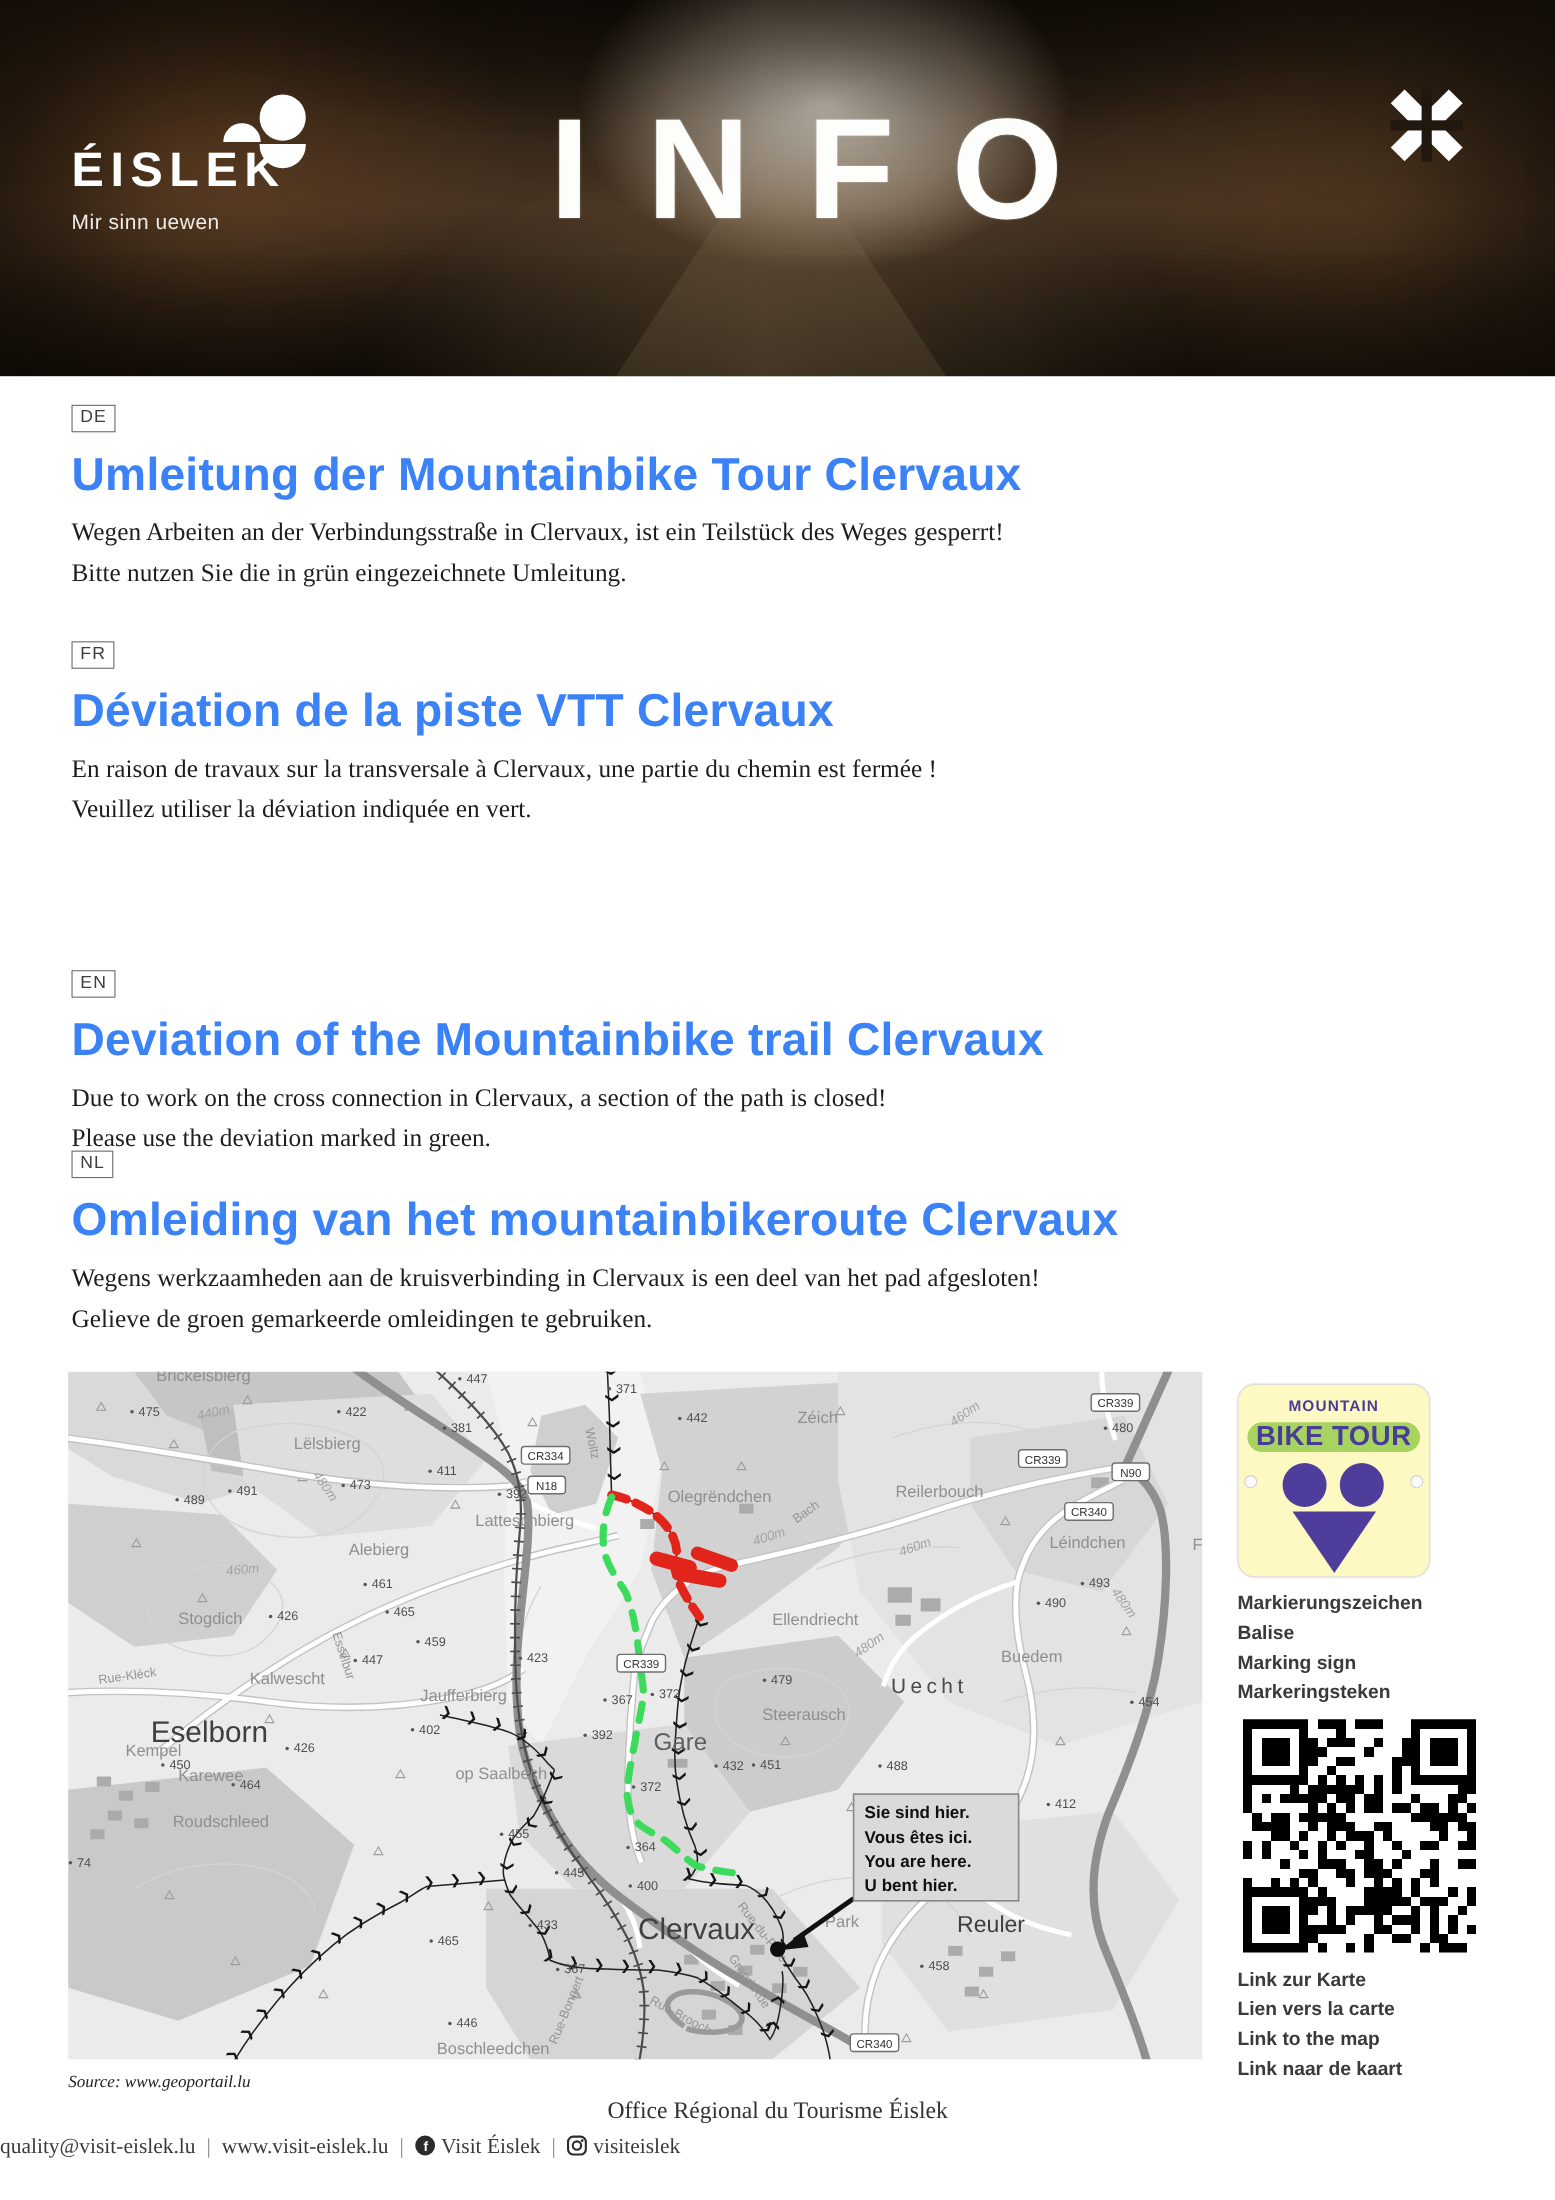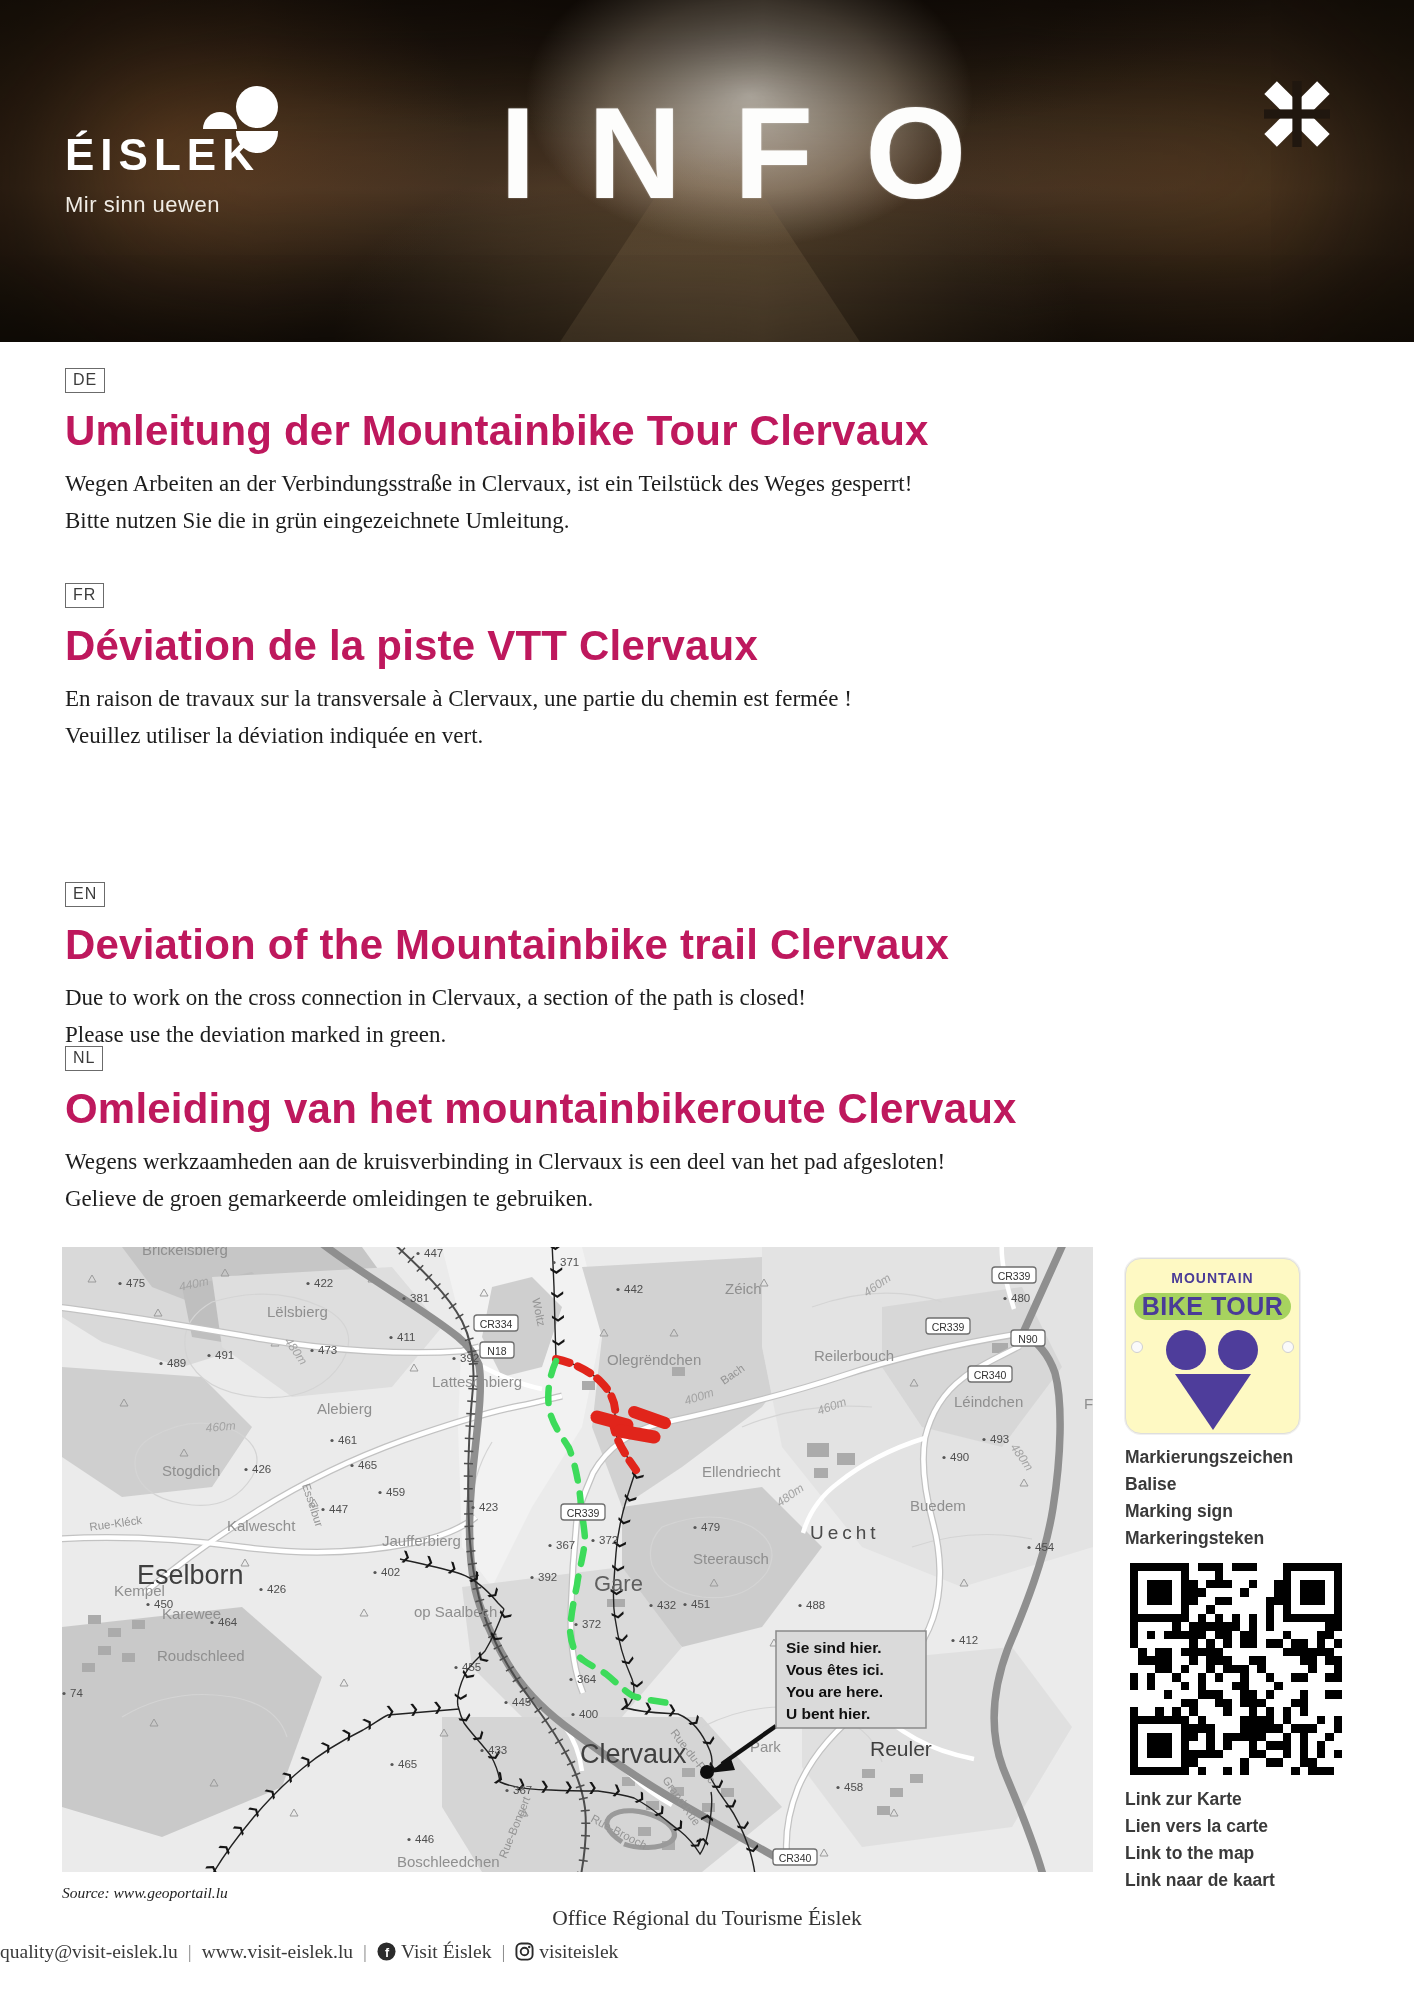--- a/index.html
+++ b/index.html
@@ -15,35 +15,35 @@
       radial-gradient(ellipse 430px 330px at 88% 58%, rgba(96,64,32,.5), rgba(0,0,0,0) 70%),
       radial-gradient(ellipse 700px 180px at 50% 0%, rgba(15,10,6,.75), rgba(0,0,0,0) 80%),
       linear-gradient(180deg,#241a12 0%,#3a2b1c 30%,#4e3a27 55%,#2e2318 80%,#1b140d 100%);}
   .hero:before{content:"";position:absolute;left:560px;top:150px;width:300px;height:192px;
       background:linear-gradient(180deg,rgba(160,132,95,.0),rgba(160,132,95,.55));
       clip-path:polygon(42% 0,58% 0,100% 100%,0 100%);}
   .hero:after{content:"";position:absolute;inset:0;box-shadow:inset 0 0 160px 60px rgba(10,6,3,.8);}
 
   .brand{position:absolute;left:65px;top:70px;color:#fff;z-index:3}
   .brand-name{font-size:44px;font-weight:700;letter-spacing:6px;margin-top:60px}
-  .brand-tagline{font-size:22px;font-weight:400;letter-spacing:.5px;color:#f0ece5;margin-top:12px}
+  .brand-tagline{font-size:19px;font-weight:400;letter-spacing:.5px;color:#f0ece5;margin-top:12px}
   .dot-big{position:absolute;left:171px;top:16px;width:42px;height:42px;border-radius:50%;background:#fff}
   .dot-half-bottom{position:absolute;left:171px;top:61px;width:42px;height:22px;border-radius:0 0 21px 21px;background:#fff}
   .dot-half-top{position:absolute;left:138px;top:42px;width:34px;height:17px;border-radius:17px 17px 0 0;background:#fff}
 
   .info-title{position:absolute;left:0;top:78px;width:1414px;text-align:center;z-index:2;
       color:#fdfdfc;font-size:130px;font-weight:700;letter-spacing:52px;padding-left:52px;
       text-shadow:0 0 2px rgba(255,255,255,.4)}
   .expand{position:absolute;left:1264px;top:81px;width:66px;height:66px;z-index:3}
 
   
   .section{position:absolute;left:65px;width:1300px}
   .lang-badge{display:inline-block;border:1.5px solid #6b6b6b;padding:2px 7px 3px;font-size:16px;
       color:#3c3c3c;letter-spacing:1px}
-  .sec-heading{font-size:42px;font-weight:800;color:#be185d;letter-spacing:.2px;margin:14px 0 10px}
+  .sec-heading{font-size:42px;font-weight:800;color:#3b82f6;letter-spacing:.2px;margin:14px 0 10px}
   .sec-line{font-family:"Liberation Serif",serif;font-size:23px;color:#1d1d1d;line-height:37px}
 
   
   .map{position:absolute;left:62px;top:1247px;width:1031px;height:625px;background:#ebebeb}
   .map svg{display:block}
   text{font-family:"Liberation Sans",sans-serif}
   .ml-town{fill:#3f3f3f;font-size:27px}
   .ml-town2{fill:#3f3f3f;font-size:21px}
   .ml-gare{fill:#5f5f5f;font-size:22px}
   .ml-uecht{fill:#4a4a4a;font-size:19px;letter-spacing:4px}

